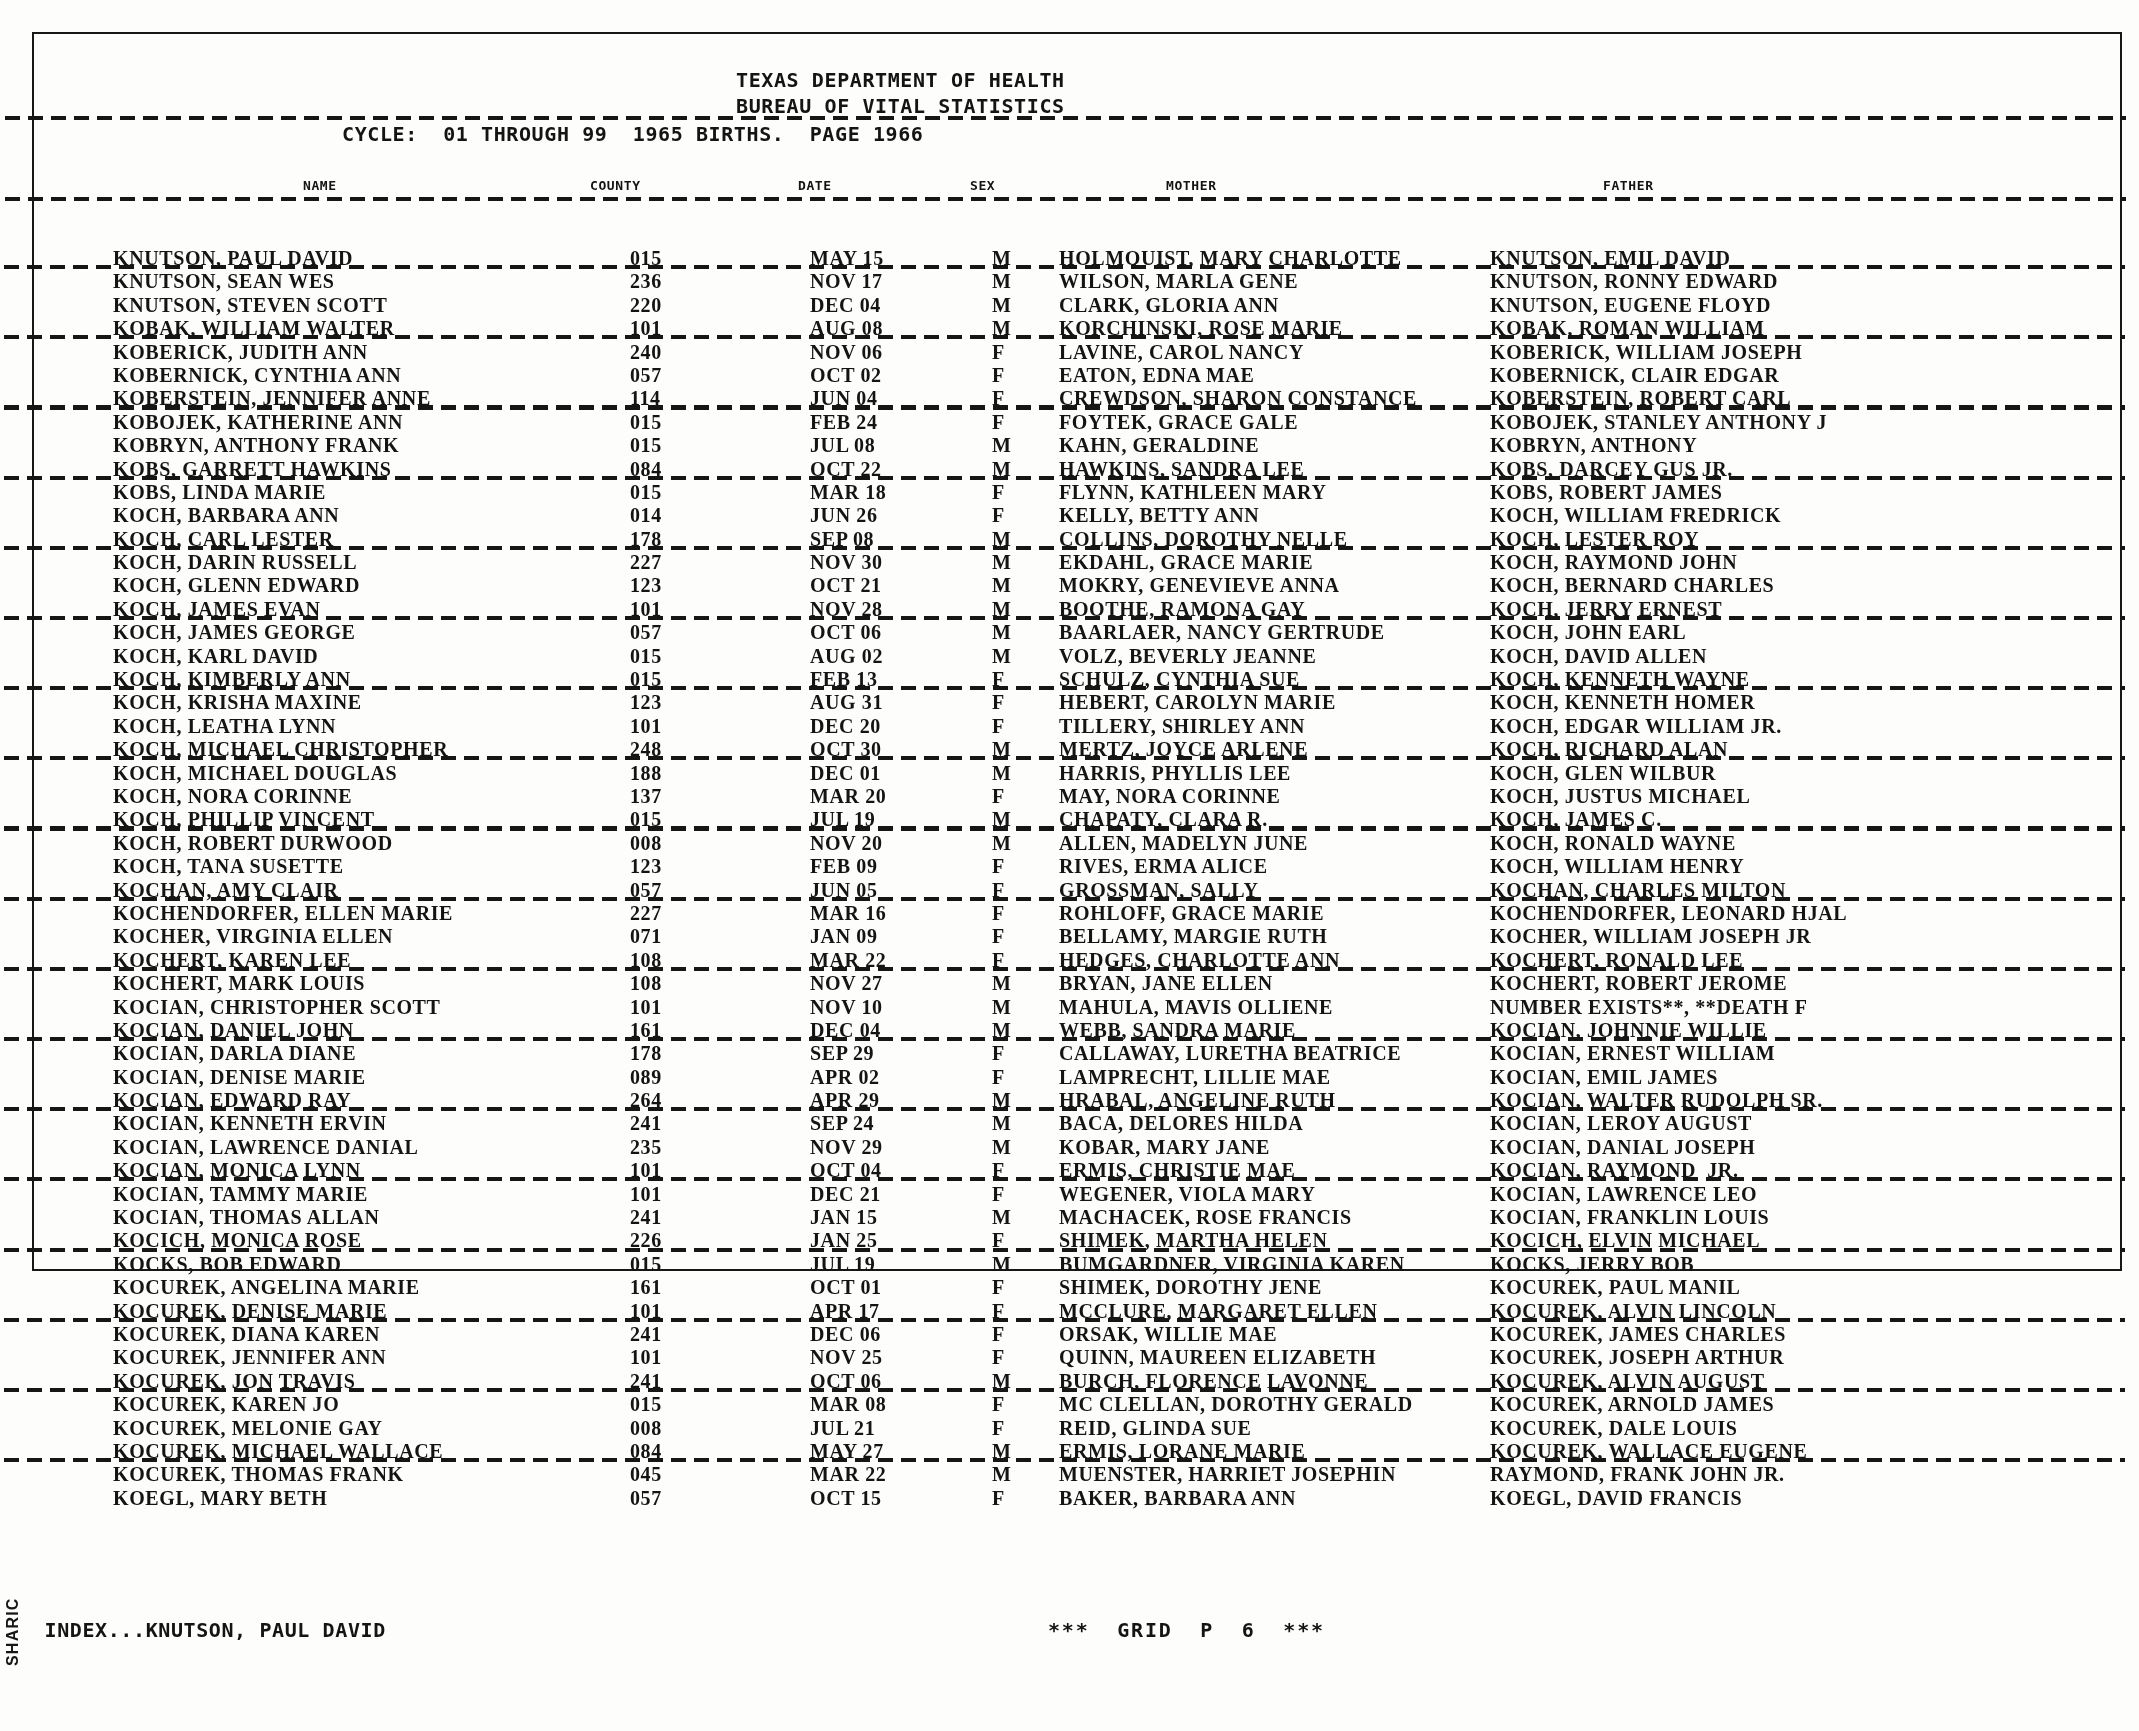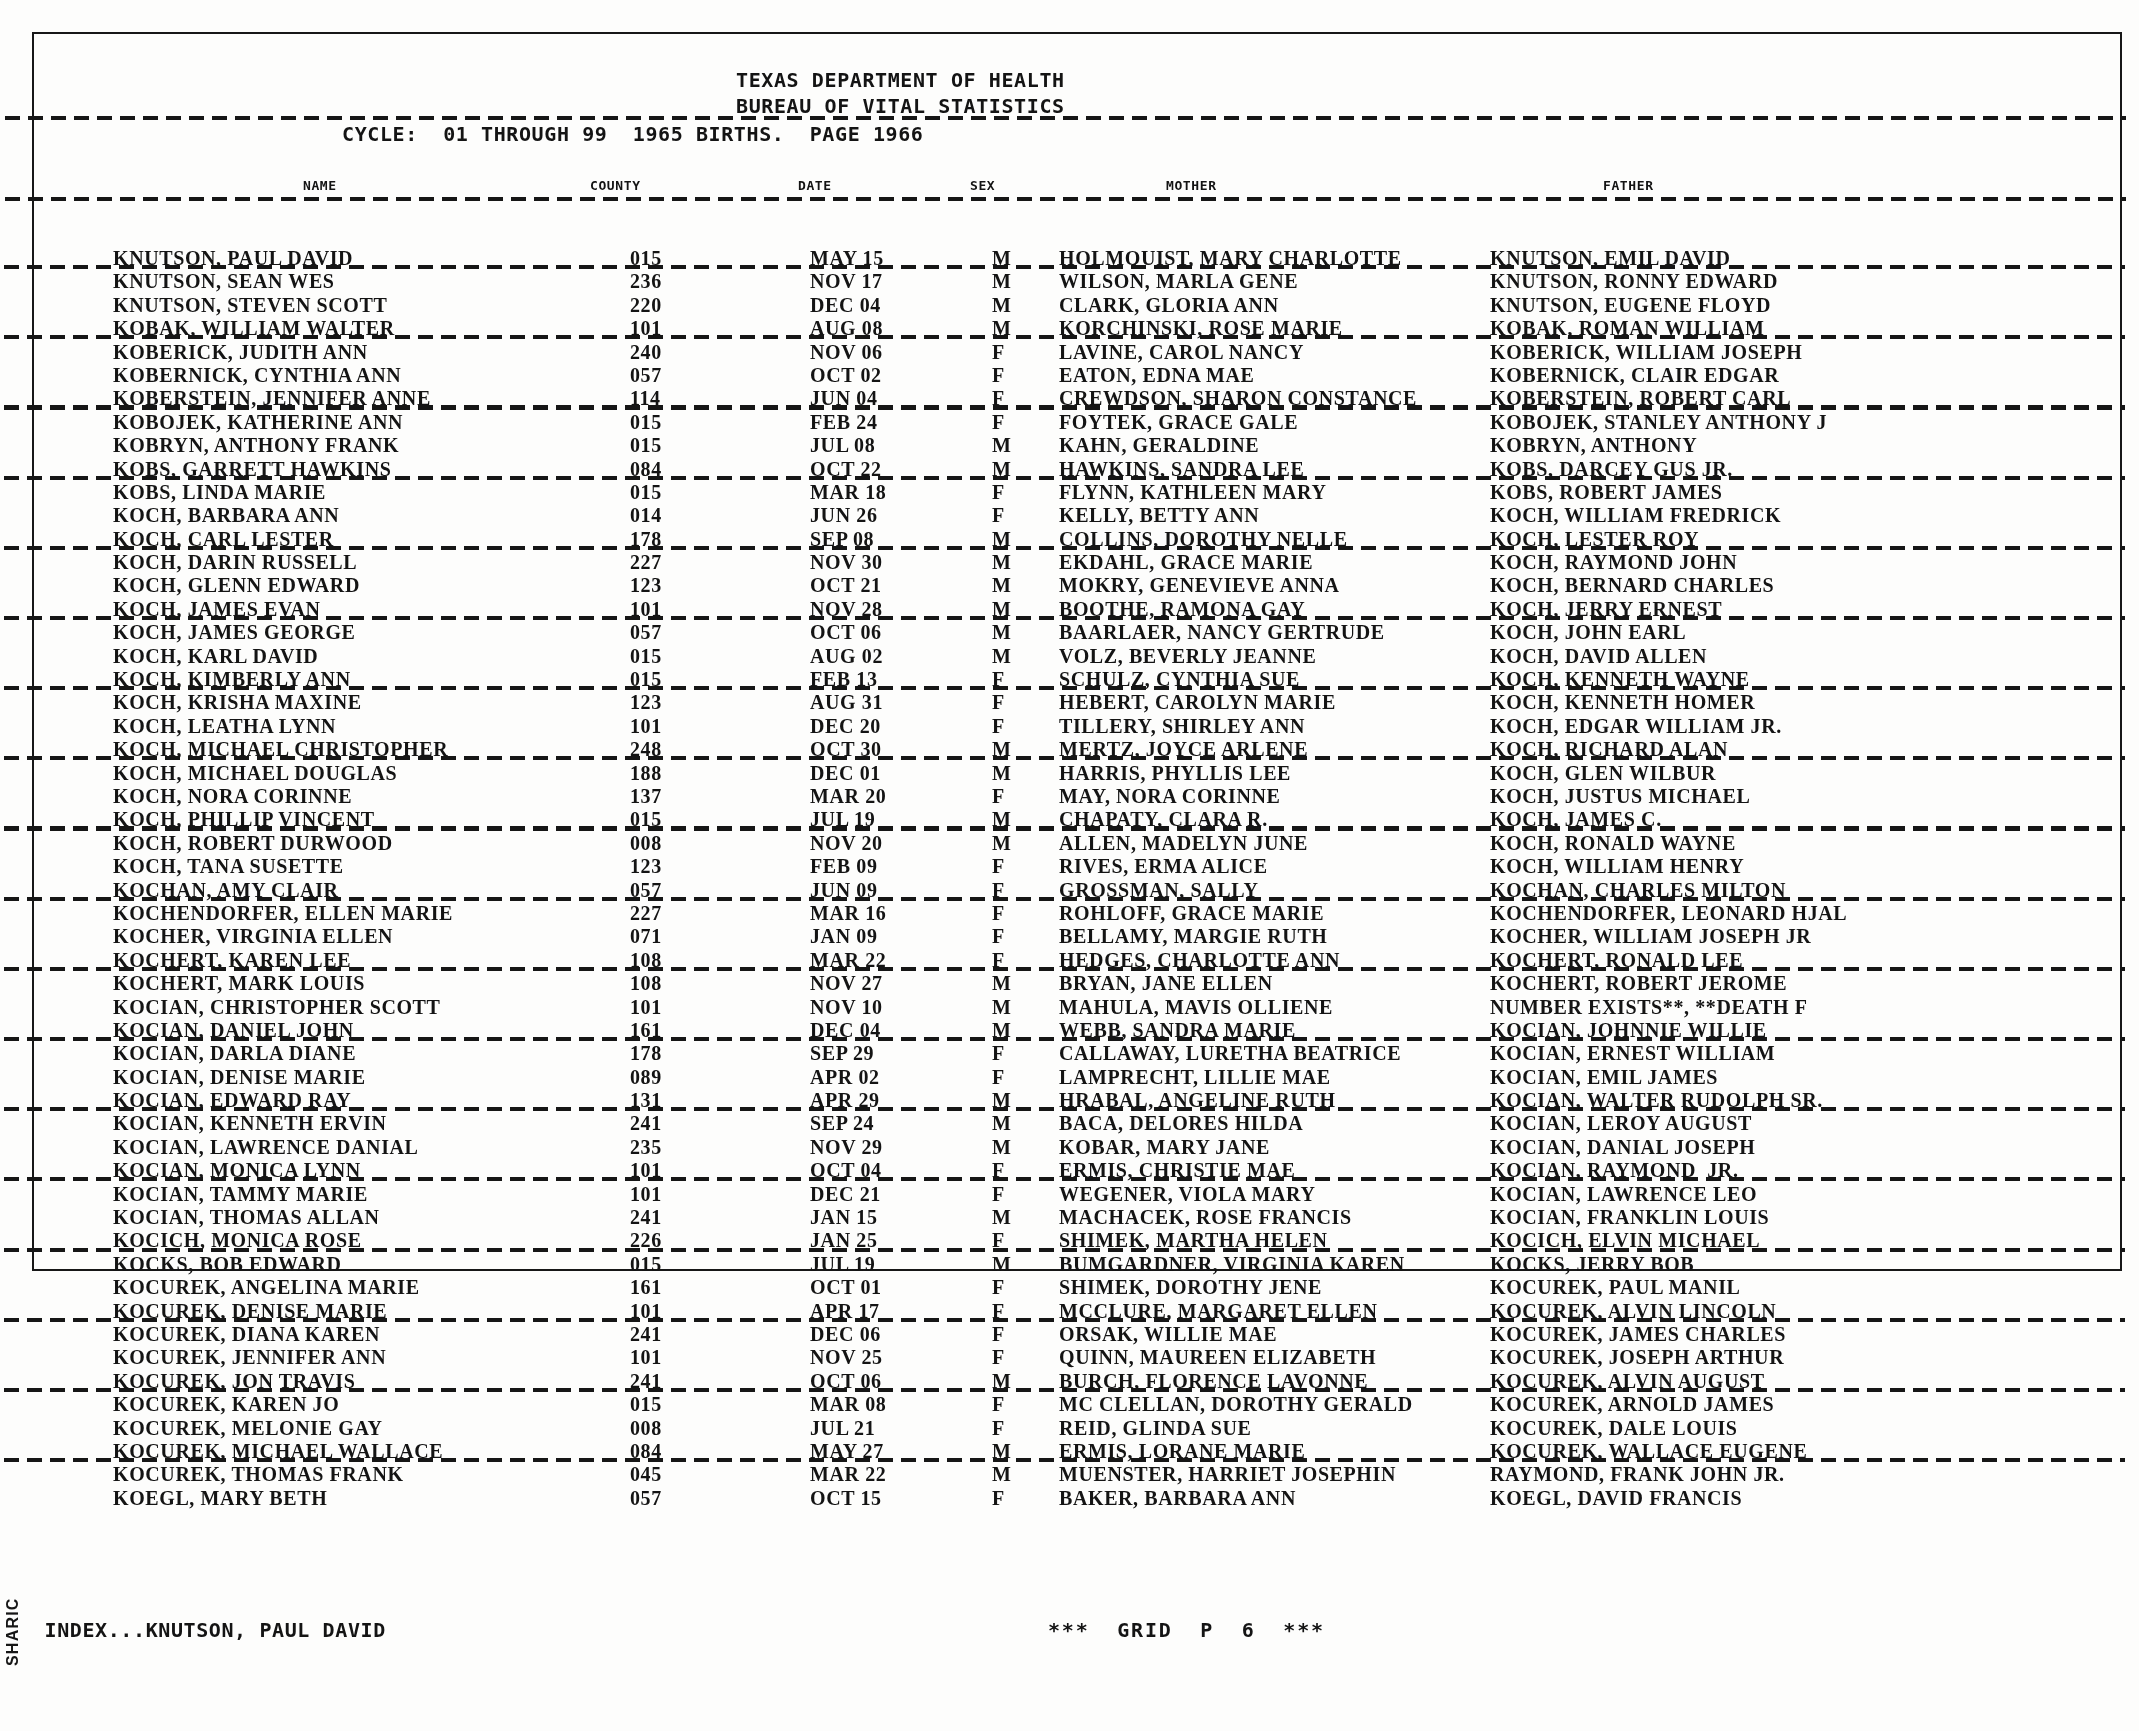--- a/index.html
+++ b/index.html
@@ -303,21 +303,21 @@
     <span class="c c-name">KOCH, TANA SUSETTE</span>
     <span class="c c-county">123</span>
     <span class="c c-date">FEB 09</span>
     <span class="c c-sex">F</span>
     <span class="c c-mother">RIVES, ERMA ALICE</span>
     <span class="c c-father">KOCH, WILLIAM HENRY</span>
   </div>
         <div class="row group-end">
     <span class="c c-name">KOCHAN, AMY CLAIR</span>
     <span class="c c-county">057</span>
-    <span class="c c-date">JUN 09</span>
+    <span class="c c-date">JUN 05</span>
     <span class="c c-sex">F</span>
     <span class="c c-mother">GROSSMAN, SALLY</span>
     <span class="c c-father">KOCHAN, CHARLES MILTON</span>
   </div>
         <div class="row">
     <span class="c c-name">KOCHENDORFER, ELLEN MARIE</span>
     <span class="c c-county">227</span>
     <span class="c c-date">MAR 16</span>
     <span class="c c-sex">F</span>
     <span class="c c-mother">ROHLOFF, GRACE MARIE</span>
@@ -374,21 +374,21 @@
         <div class="row">
     <span class="c c-name">KOCIAN, DENISE MARIE</span>
     <span class="c c-county">089</span>
     <span class="c c-date">APR 02</span>
     <span class="c c-sex">F</span>
     <span class="c c-mother">LAMPRECHT, LILLIE MAE</span>
     <span class="c c-father">KOCIAN, EMIL JAMES</span>
   </div>
         <div class="row group-end">
     <span class="c c-name">KOCIAN, EDWARD RAY</span>
-    <span class="c c-county">131</span>
+    <span class="c c-county">264</span>
     <span class="c c-date">APR 29</span>
     <span class="c c-sex">M</span>
     <span class="c c-mother">HRABAL, ANGELINE RUTH</span>
     <span class="c c-father">KOCIAN, WALTER RUDOLPH SR.</span>
   </div>
         <div class="row">
     <span class="c c-name">KOCIAN, KENNETH ERVIN</span>
     <span class="c c-county">241</span>
     <span class="c c-date">SEP 24</span>
     <span class="c c-sex">M</span>

